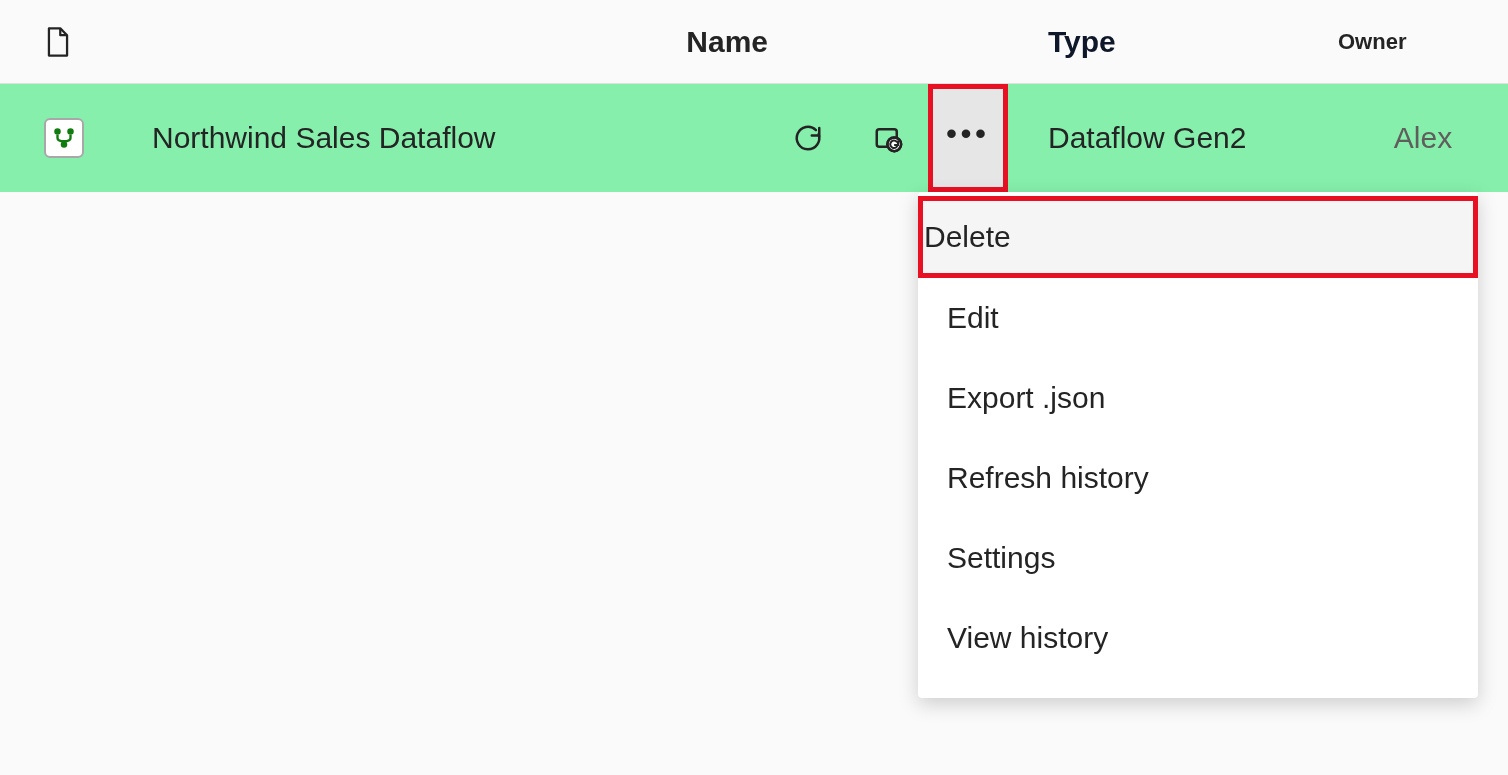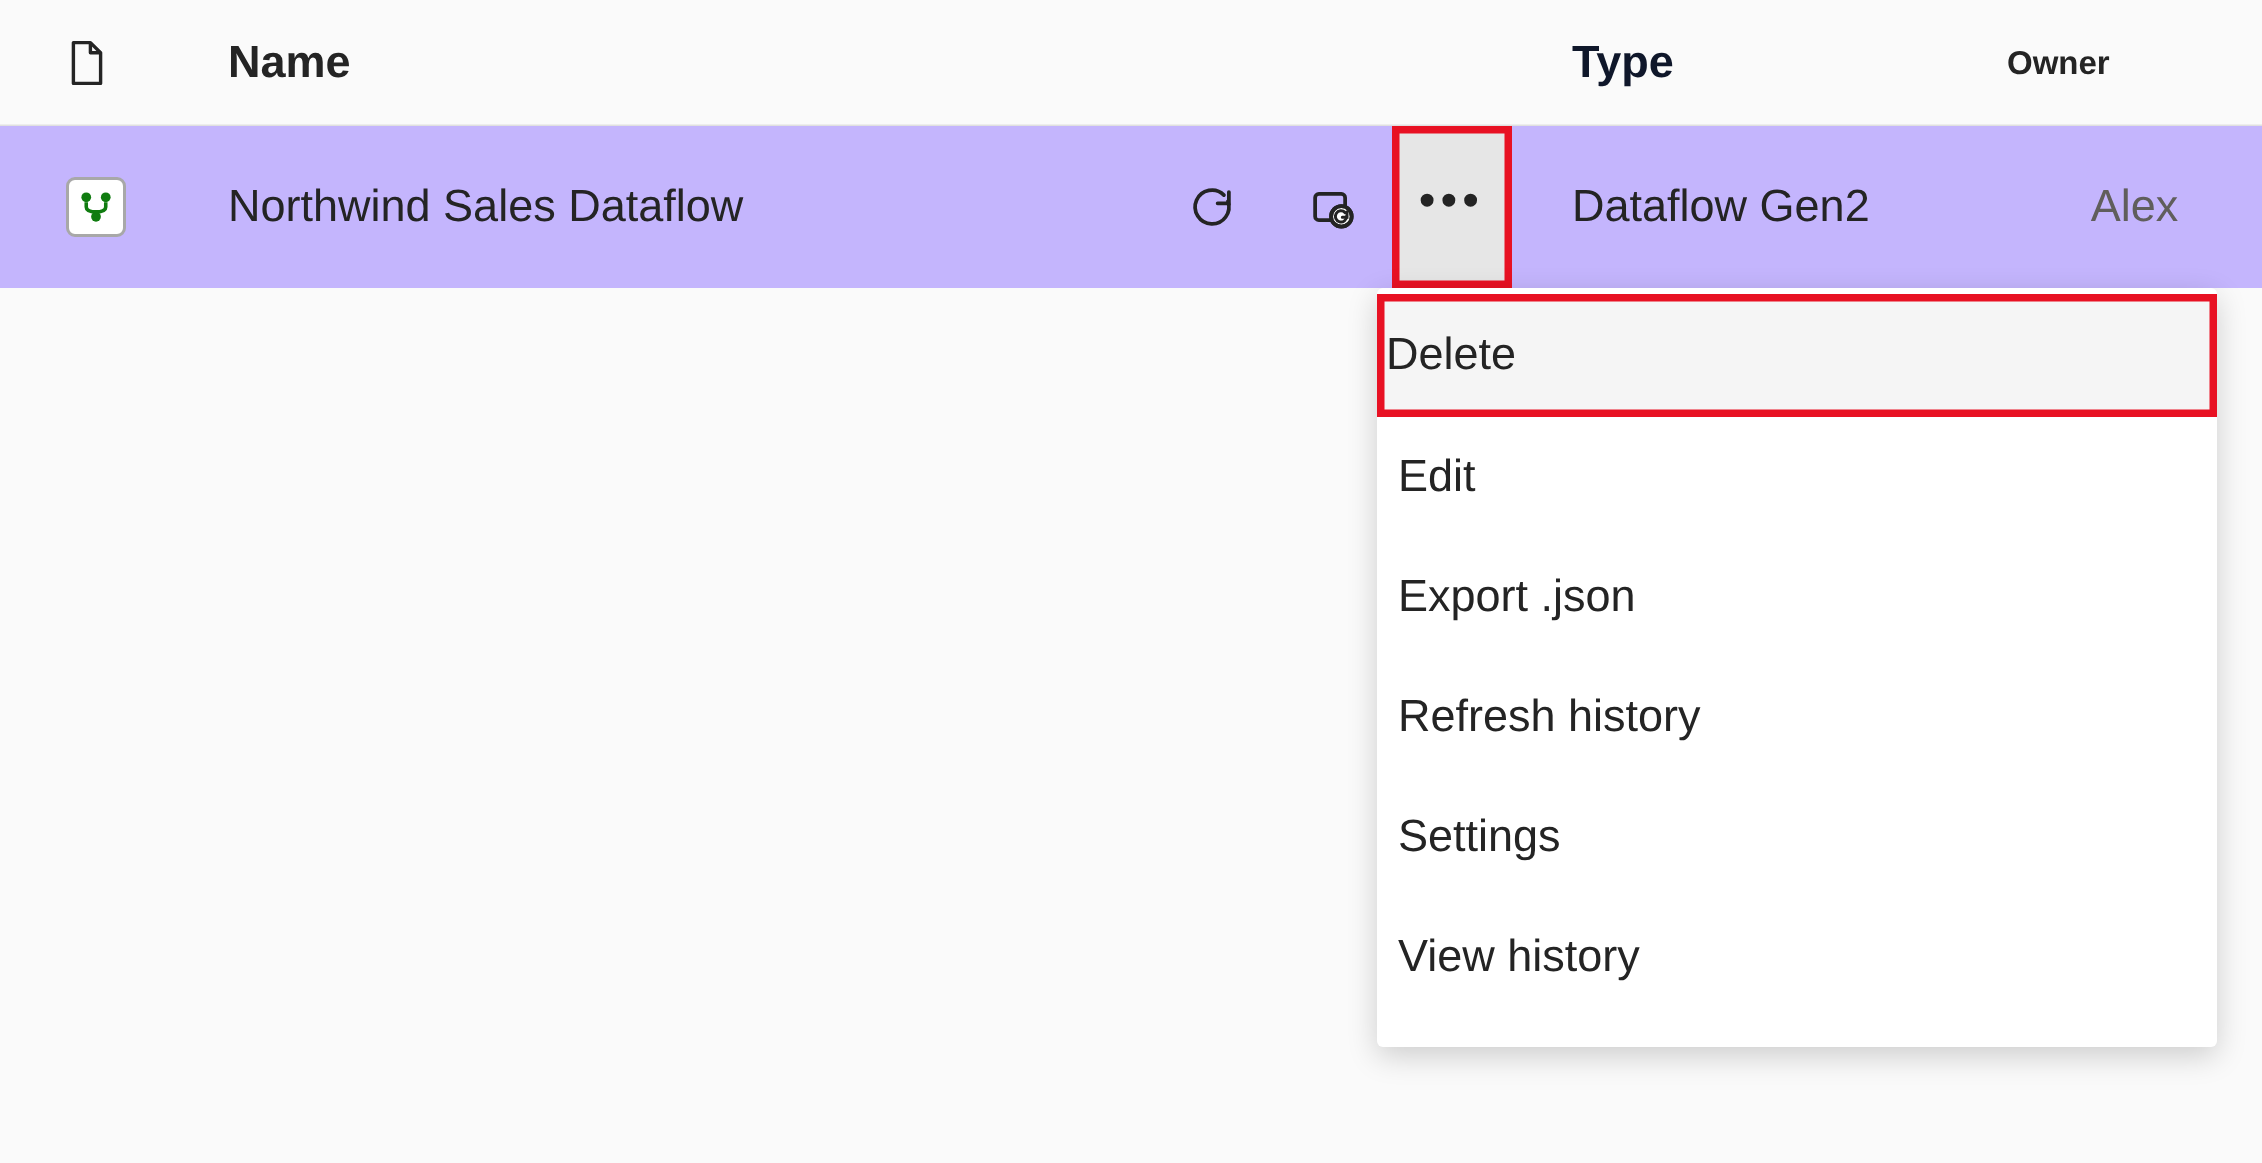--- a/index.html
+++ b/index.html
@@ -26,20 +26,21 @@
     .col-icon {
       width: 108px;
       display: flex;
       align-items: center;
     }
     .col-name {
       flex: 1;
       font-size: 30px;
       font-weight: 600;
       color: #242424;
+      text-align: right;
     }
     .col-actions {
       width: 280px;
     }
     .col-type {
       width: 290px;
       font-size: 30px;
       font-weight: 600;
       color: #0f172a;
     }
@@ -52,21 +53,21 @@
     }
     .header-icon svg {
       width: 28px;
       height: 34px;
     }
     .table-row {
       display: flex;
       align-items: center;
       height: 108px;
       padding-left: 44px;
-      background: #c4b5fd;
+      background: #86efac;
     }
     .row-item-icon {
       width: 108px;
       display: flex;
       align-items: center;
     }
     .dataflow-icon-box {
       width: 40px;
       height: 40px;
       border: 2px solid #a8a8a8;
@@ -146,21 +147,21 @@
       background: #ffffff;
       box-shadow: 0 6px 20px rgba(0,0,0,0.18);
       border-radius: 4px;
       padding: 4px 0 20px 0;
       z-index: 100;
     }
     .menu-item {
       height: 80px;
       display: flex;
       align-items: center;
-      padding-left: 14px;
+      padding-left: 29px;
       font-size: 30px;
       color: #242424;
       cursor: pointer;
       background: transparent;
       border: none;
       width: 100%;
       text-align: left;
       font-family: inherit;
     }
     .menu-item.highlighted {

